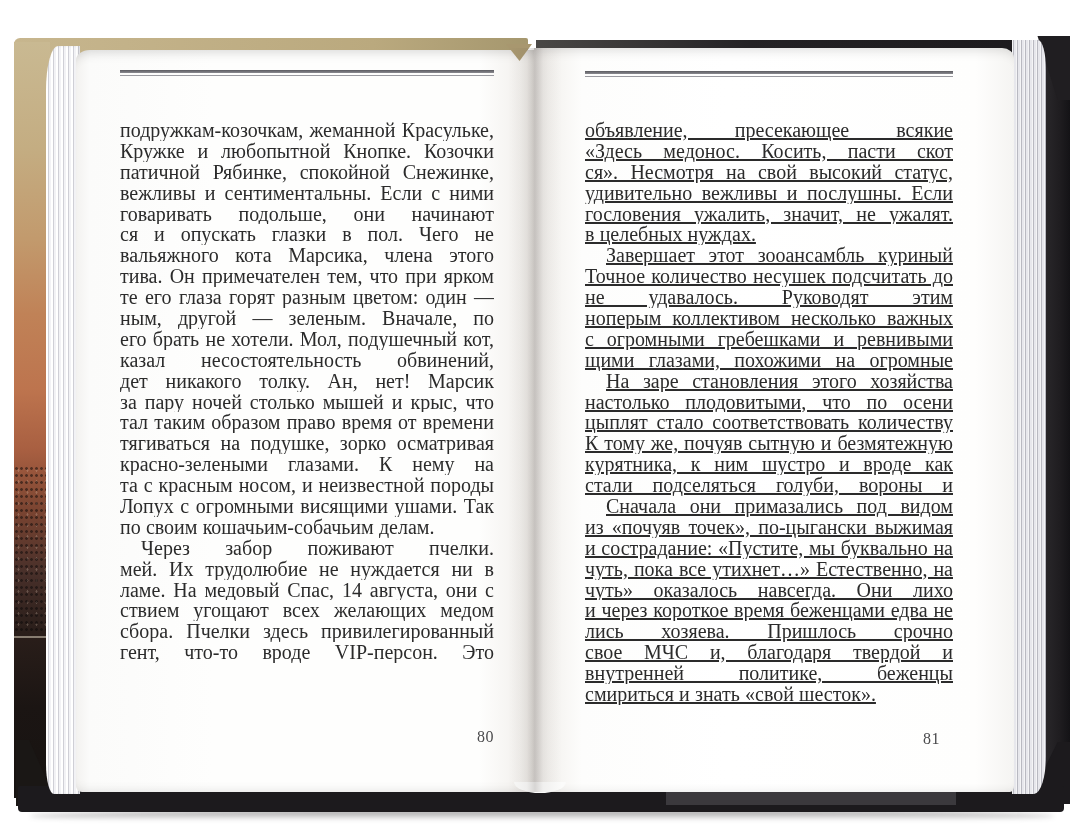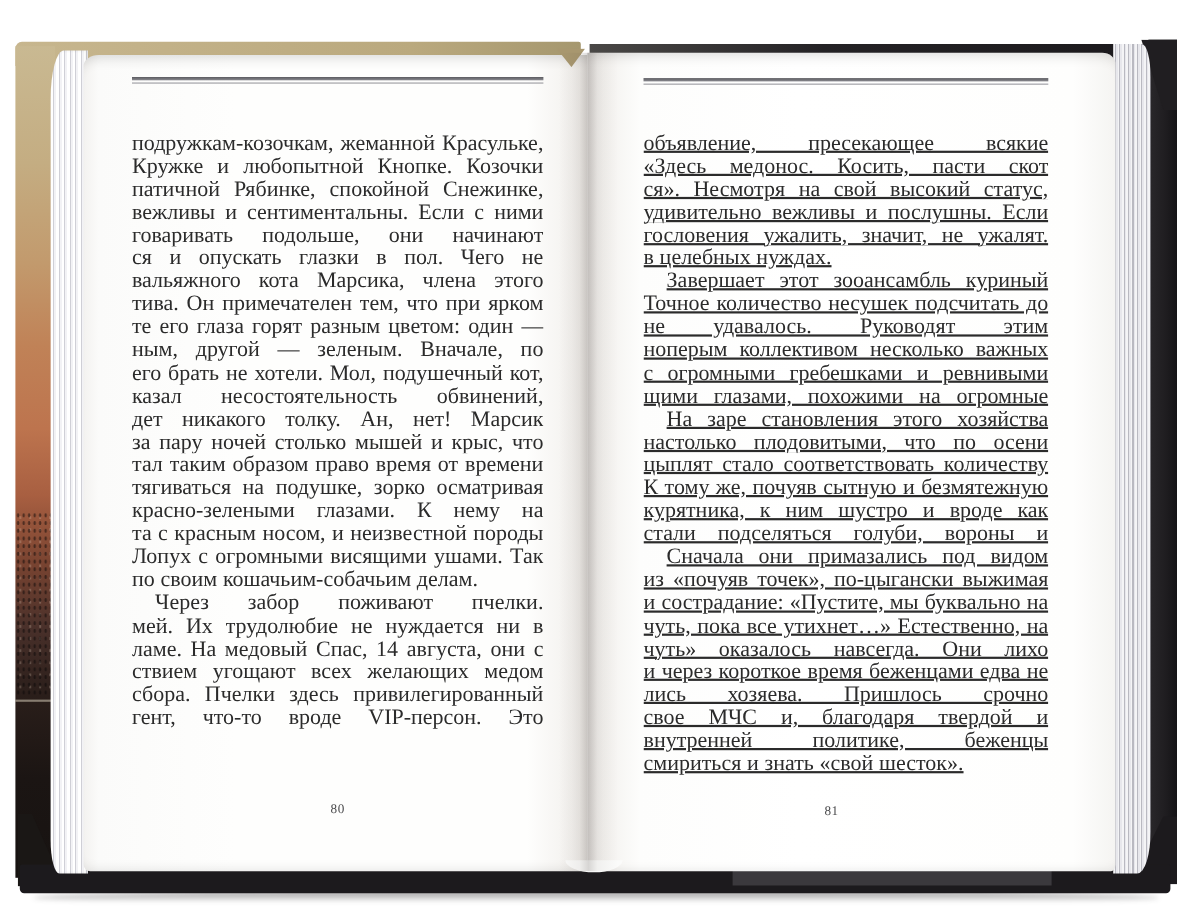--- a/index.html
+++ b/index.html
@@ -74,21 +74,21 @@
 
   
   .text-col{position:absolute;font-size:20px;line-height:20.9px;
     color:var(--text-ink,#2b2b2b);margin-top:24px;}
   .text-left{left:44px;top:46px;width:374px;}
   .text-right{left:51px;top:48px;width:368px;text-decoration:underline;}
   .line{height:20.9px;overflow:hidden;text-align:justify;text-align-last:left;word-spacing:.01em;}
   .line.just{text-align-last:justify;}
   .line.indent{padding-left:21px;}
 
-  .page-num{position:absolute;text-align:center;font-size:12px;
+  .page-num{position:absolute;text-align:right;font-size:16px;
     color:var(--page-number-gray,#4b4b4d);letter-spacing:.5px;}
   .num-left{left:44px;top:678px;width:374px;}
   .num-right{left:38px;top:682px;width:368px;}
 
   
   .showthrough{position:absolute;left:420px;top:100px;width:12px;height:560px;opacity:.55;
     background:repeating-linear-gradient(180deg,rgba(110,110,118,.16) 0 3px,rgba(110,110,118,0) 3px 13px);
     filter:blur(.7px);pointer-events:none;}
 </style>
 </head>

